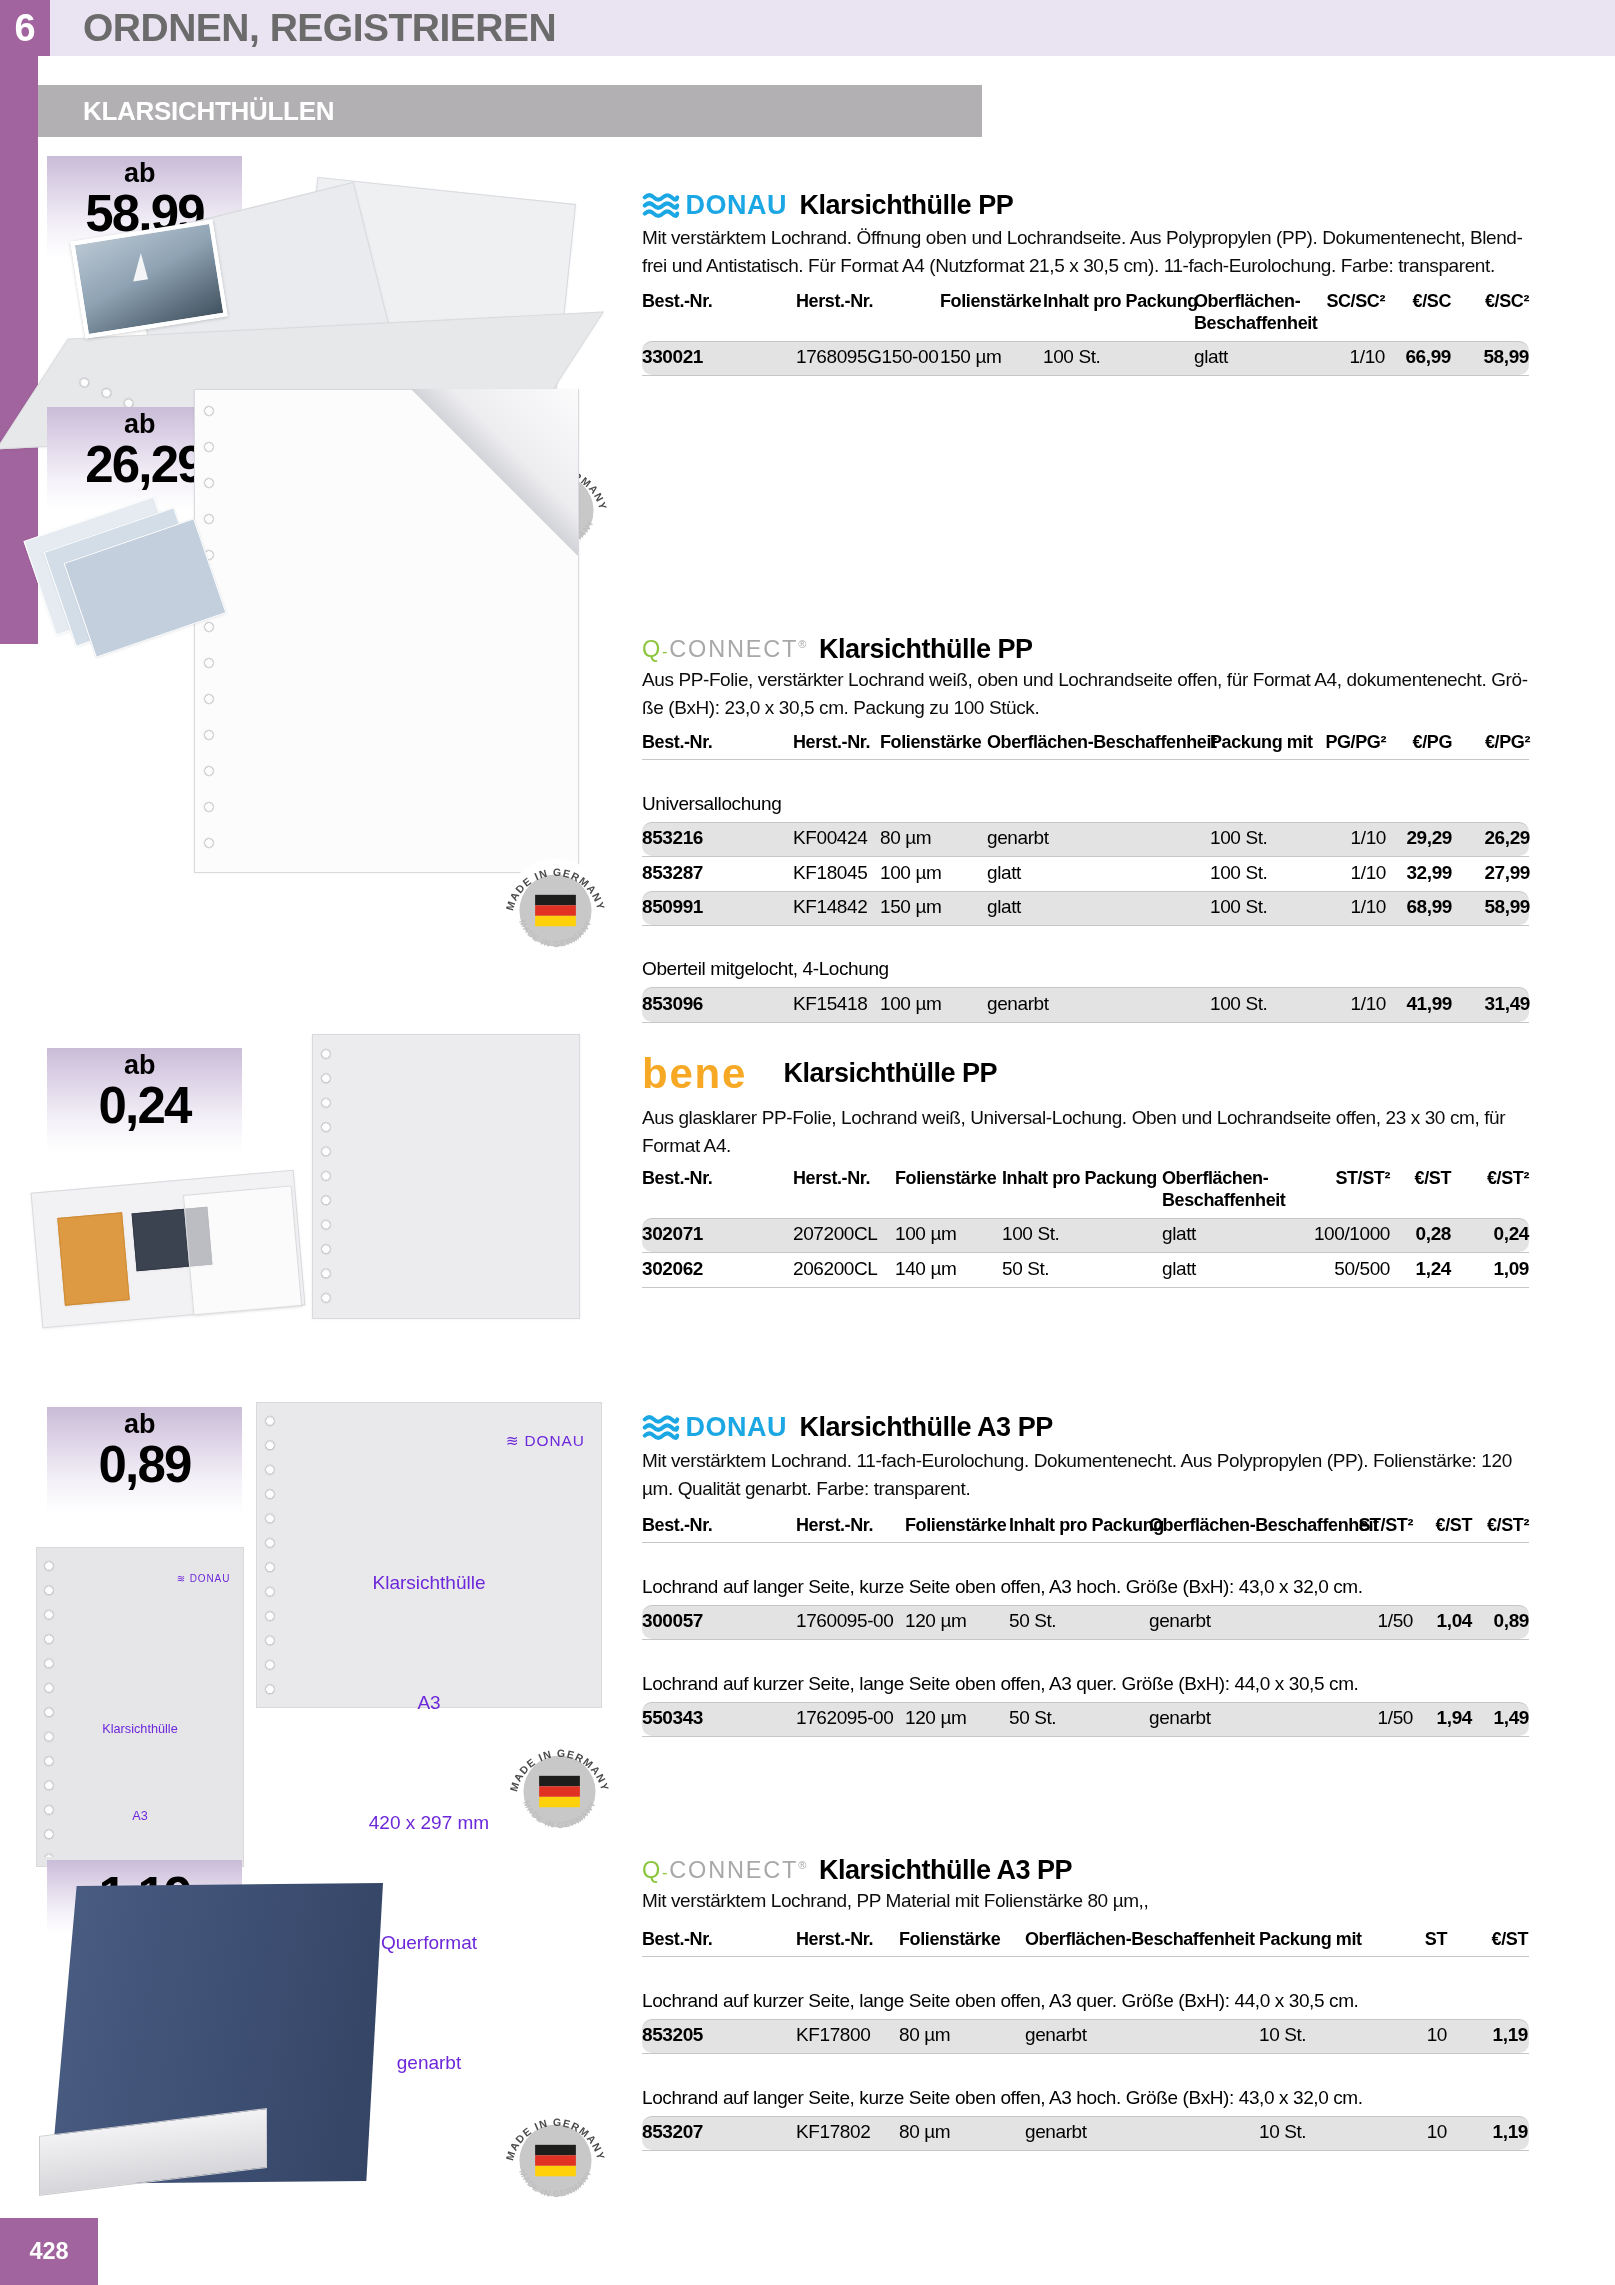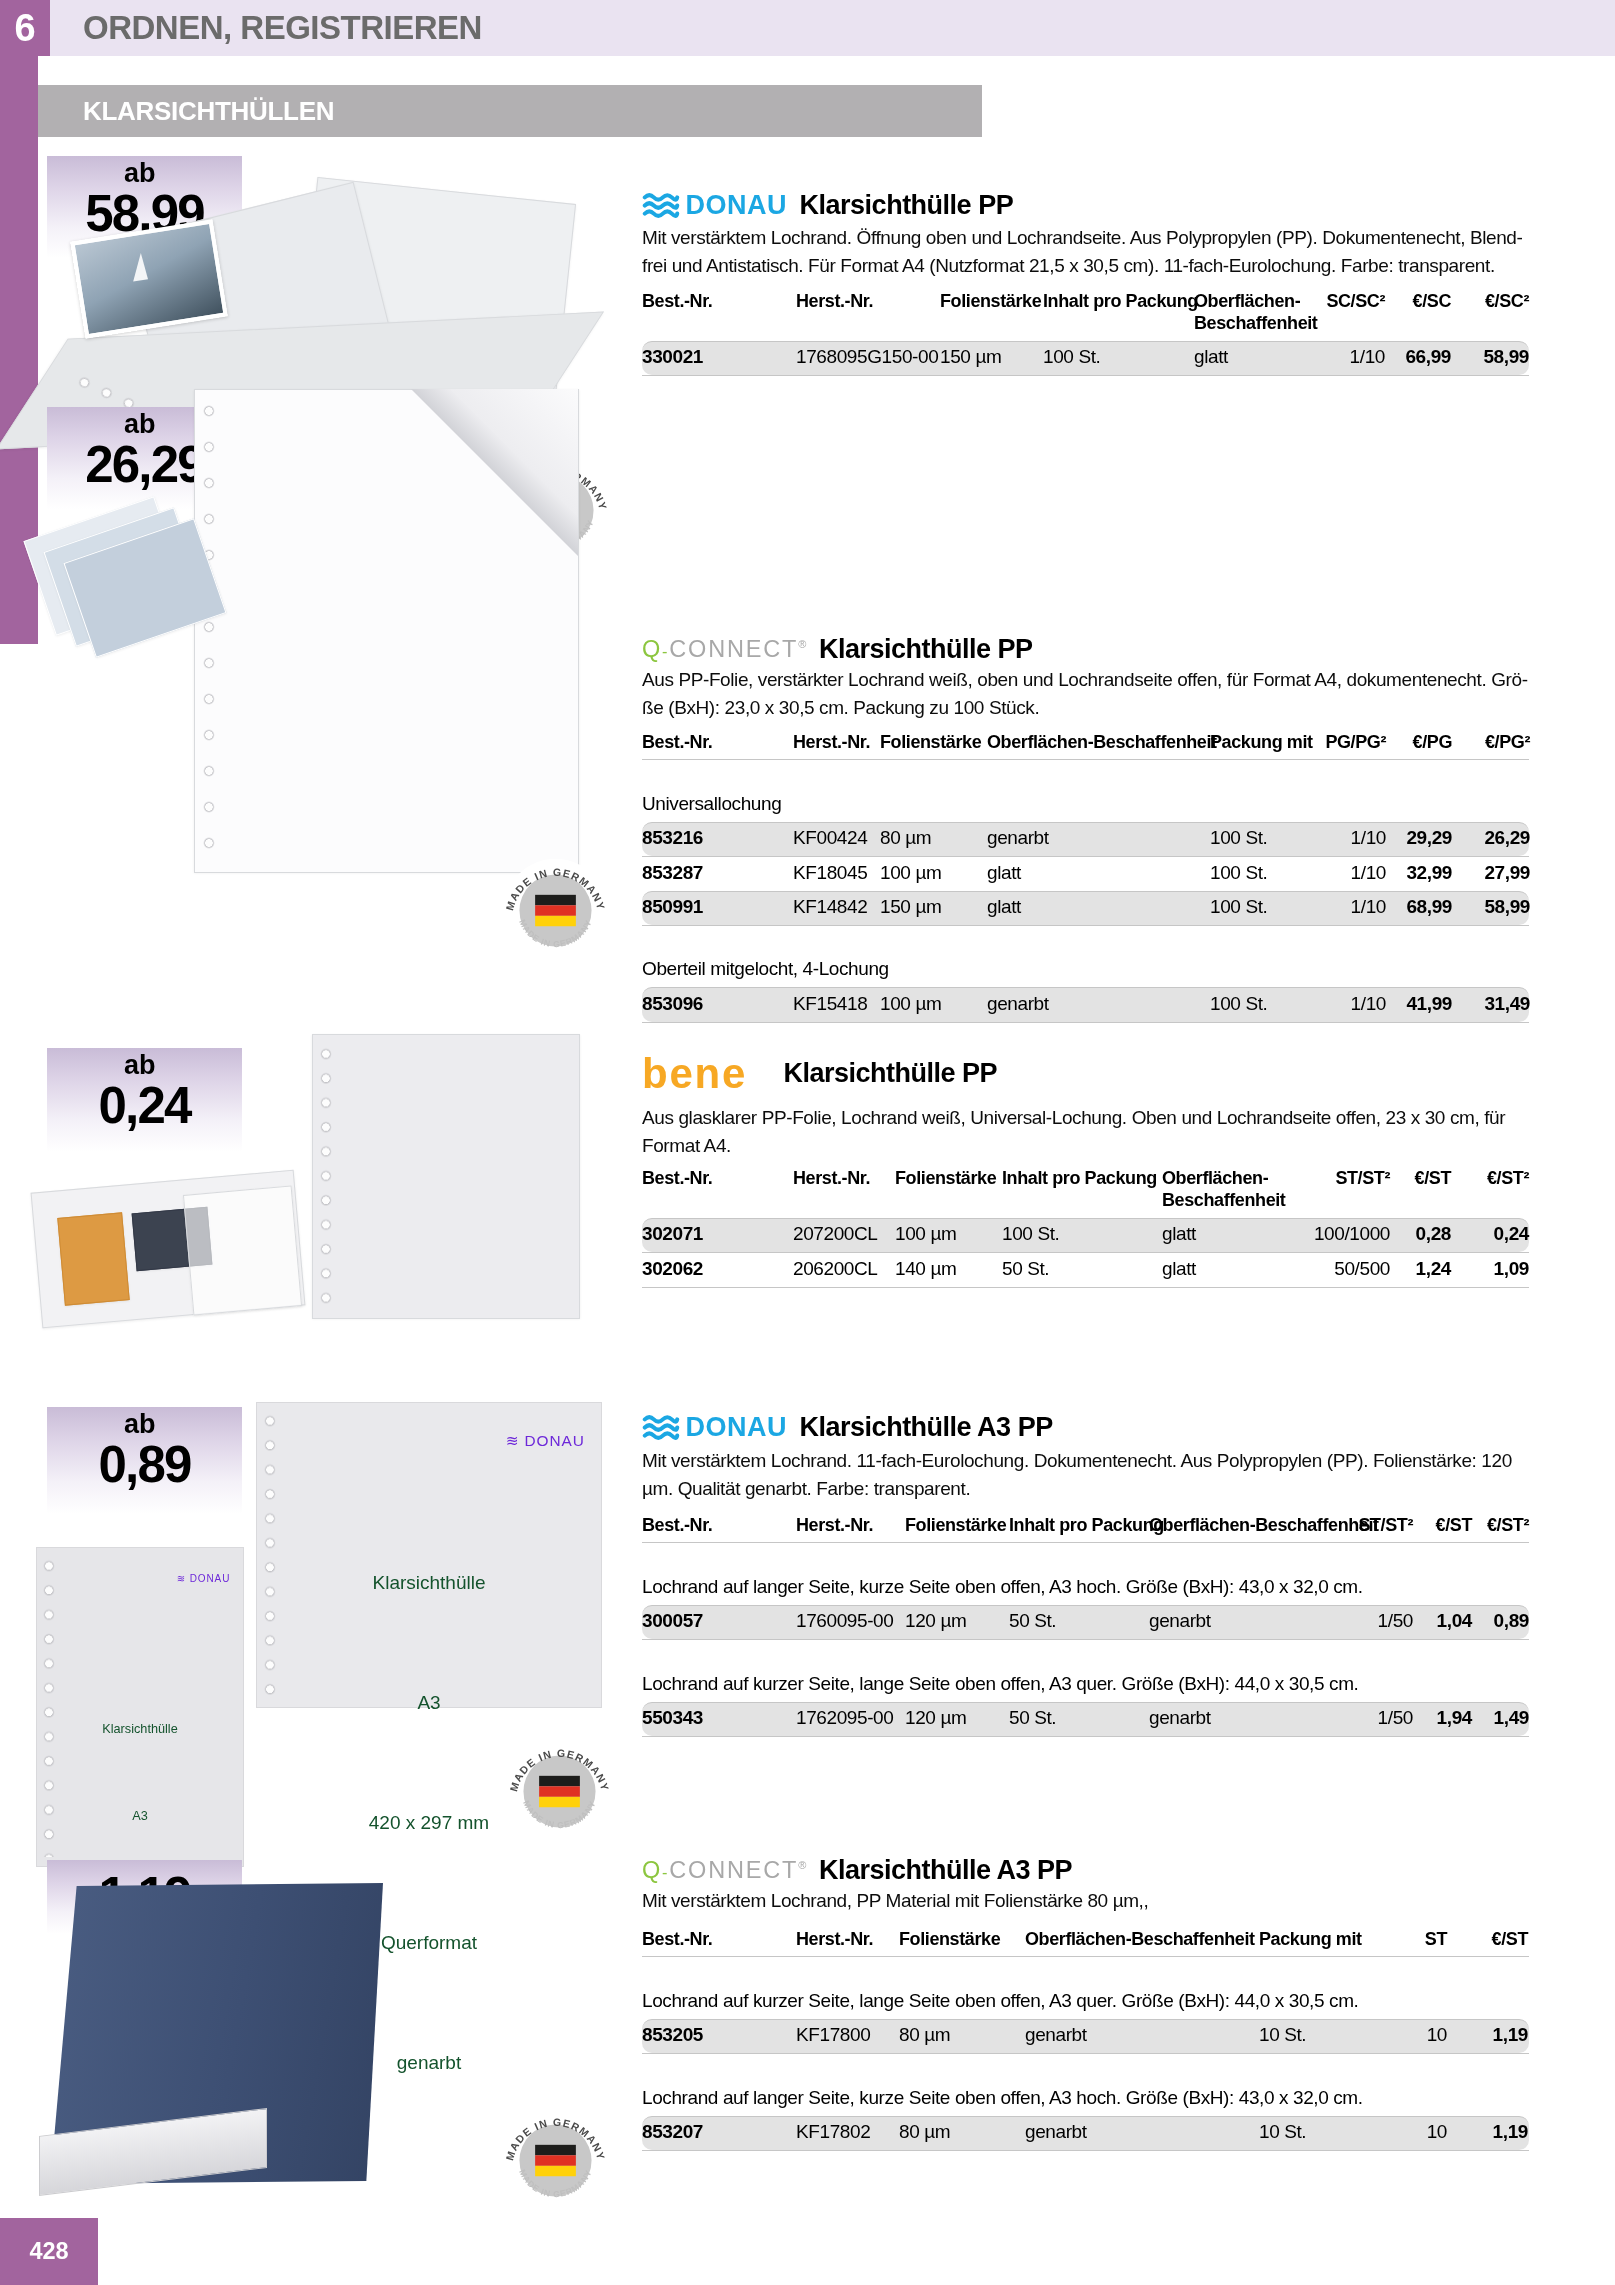--- a/index.html
+++ b/index.html
@@ -5,21 +5,21 @@
   html,body{margin:0;padding:0;background:#ffffff;}
   .page{position:relative;width:1616px;height:2285px;background:#ffffff;overflow:hidden;
         font-family:"Liberation Sans",sans-serif;color:#000;}
 
   
   .chapter-box{position:absolute;left:0;top:0;width:50px;height:56px;background:#a2649e;
                display:flex;align-items:center;justify-content:center;}
   .chapter-box span{color:#fff;font-size:38px;font-weight:bold;}
   .header-banner{position:absolute;left:50px;top:0;width:1566px;height:56px;background:#eae3f1;}
   .header-title{position:absolute;left:83px;top:0;height:56px;display:flex;align-items:center;
-                font-size:33px;font-weight:bold;color:#6b6b6b;letter-spacing:-0.5px;}
+                font-size:39px;font-weight:bold;color:#6b6b6b;letter-spacing:-0.5px;}
   .left-strip{position:absolute;left:0;top:56px;width:38px;height:588px;background:#a2649e;}
   .gray-band{position:absolute;left:38px;top:85px;width:944px;height:52px;background:#b2b0b2;}
   .gray-band-title{position:absolute;left:83px;top:85px;height:52px;display:flex;align-items:center;
                    font-size:26px;font-weight:bold;color:#ffffff;letter-spacing:-0.3px;}
 
   
   .price-badge{position:absolute;left:47px;width:195px;
                background:linear-gradient(to bottom,#c9bcd7 0%,#ddd3e7 30%,#f4f1f8 70%,#ffffff 100%);}
   .price-badge .ab{margin-left:77px;padding-top:3.6px;font-size:27px;font-weight:bold;line-height:27px;}
   .price-badge .price{text-align:center;font-size:51px;font-weight:bold;letter-spacing:-1.8px;line-height:54px;}
@@ -66,21 +66,21 @@
   .sail{position:absolute;left:38%;top:20%;width:0;height:0;border-left:12.7px solid transparent;
         border-right:3.6px solid transparent;border-bottom:27px solid #f3f5f7;}
   .punch{position:absolute;width:16.3px;background-image:radial-gradient(circle at 8.1px 11px,#fdfdfd 0 3.6px,#c4c4c8 4.1px,rgba(0,0,0,0) 5.9px);
          background-size:16.3px 36px;background-repeat:repeat-y;}
   .punch.tight{background-size:16.3px 24.4px;}
   .curl{position:absolute;right:0;top:0;width:167px;height:167px;
         clip-path:polygon(0 0,100% 0,100% 100%);
         background:linear-gradient(225deg,#fbfbfc 0%,#ededf0 38%,#cdced3 52%,#f5f5f7 62%,#ffffff 100%);}
   .label-sheet{position:absolute;background:#e9e9ec;border:0.9px solid #d9d9dc;}
   .label-brand{position:absolute;color:#6d28d9;font-weight:normal;letter-spacing:0.9px;white-space:pre;margin-top:9px;}
-  .label-lines{position:absolute;width:100%;text-align:center;color:#14532d;white-space:pre;}
+  .label-lines{position:absolute;width:100%;text-align:center;color:#6d28d9;white-space:pre;}
   .binder-main{position:absolute;left:0;top:0;width:100%;height:100%;
                clip-path:polygon(8% 1%,100% 0,95% 99%,0 100%);
                background:linear-gradient(100deg,#4a5d82 0%,#3d4f73 55%,#334363 100%);}
   .binder-flap{position:absolute;left:-11px;bottom:1.8px;width:226px;height:58px;transform:skewY(-7deg);
                background:linear-gradient(#f2f2f4,#d6d6da);border:0.9px solid #cccccf;}
   .made-badge{position:absolute;}
 
   .footer-box{position:absolute;left:0;top:2218px;width:98px;height:67px;background:#a2649e;
               display:flex;align-items:center;justify-content:center;}
   .footer-box span{color:#fff;font-size:23.5px;font-weight:bold;}

